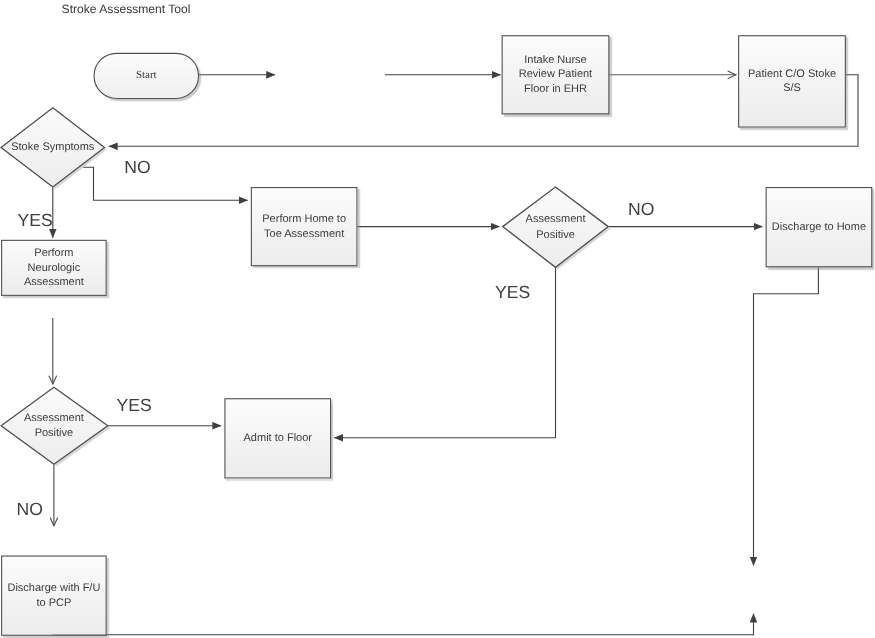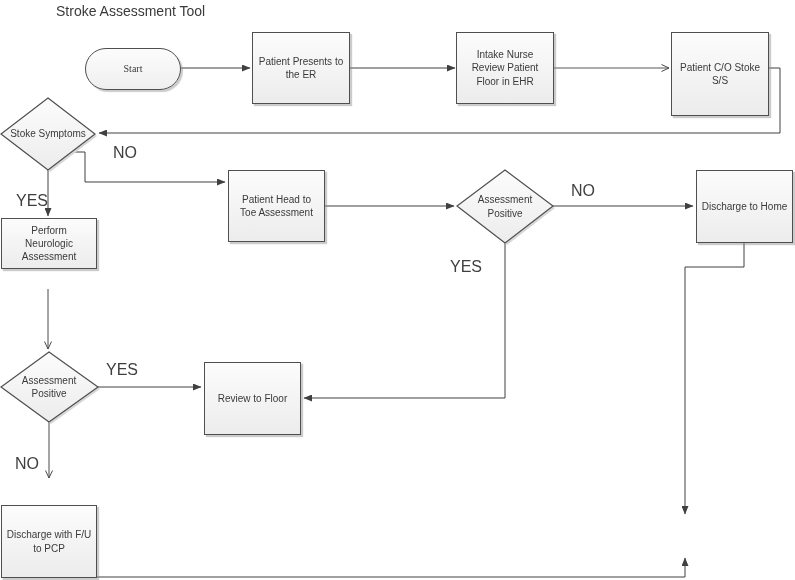--- a/index.html
+++ b/index.html
@@ -12,21 +12,21 @@
     position: relative;
     width: 795px;
     height: 580px;
     background: #ffffff;
     overflow: hidden;
   }
   #title {
     position: absolute;
     left: 56px;
     top: 3px;
-    font-size: 14px;
+    font-size: 11px;
     color: #3a3a3a;
     white-space: nowrap;
   }
   #connector-layer {
     position: absolute;
     left: 0;
     top: 0;
     z-index: 1;
   }
   .node {
@@ -117,46 +117,43 @@
     <polygon points="505,170 553,206 505,243 457,206" fill="url(#diamondFill)" stroke="#4f4f4f" stroke-width="1.2"></polygon>
 
     <polygon points="51,354 100,389 51,424 3,389" fill="#d7d7d7"></polygon>
     <polygon points="49,352 98,387 49,422 1,387" fill="url(#diamondFill)" stroke="#4f4f4f" stroke-width="1.2"></polygon>
   </svg>
 
   <div class="node terminator" style="left:85px; top:48px; width:96px; height:42px;">
     <span>Start</span>
   </div>
 
-  <div class="node process" style="left:252px; top:32px; width:98px; height:72px;">
-    <span>Patient Presents to the ER</span>
-  </div>
 
   <div class="node process" style="left:456px; top:32px; width:98px; height:72px;">
     <span>Intake Nurse Review Patient Floor in EHR</span>
   </div>
 
   <div class="node process" style="left:671px; top:32px; width:98px; height:84px;">
     <span>Patient C/O Stoke S/S</span>
   </div>
 
   <div class="node process" style="left:228px; top:170px; width:97px; height:72px;">
-    <span>Patient Head to Toe Assessment</span>
+    <span>Perform Home to Toe Assessment</span>
   </div>
 
   <div class="node process" style="left:696px; top:170px; width:97px; height:73px;">
     <span>Discharge to Home</span>
   </div>
 
   <div class="node process" style="left:1px; top:218px; width:96px; height:51px;">
     <span>Perform Neurologic Assessment</span>
   </div>
 
   <div class="node process" style="left:204px; top:362px; width:97px; height:73px;">
-    <span>Review to Floor</span>
+    <span>Admit to Floor</span>
   </div>
 
   <div class="node process" style="left:1px; top:481px; width:96px; height:73px;margin-top:24px;">
     <span>Discharge with F/U to PCP</span>
   </div>
 
 
   <div class="diamond-label" style="left:4px; top:98px; width:88px; height:72px;">Stoke Symptoms</div>
   <div class="diamond-label" style="left:461px; top:170px; width:88px; height:73px;">Assessment Positive</div>
   <div class="diamond-label" style="left:5px; top:352px; width:88px; height:70px;">Assessment Positive</div>

